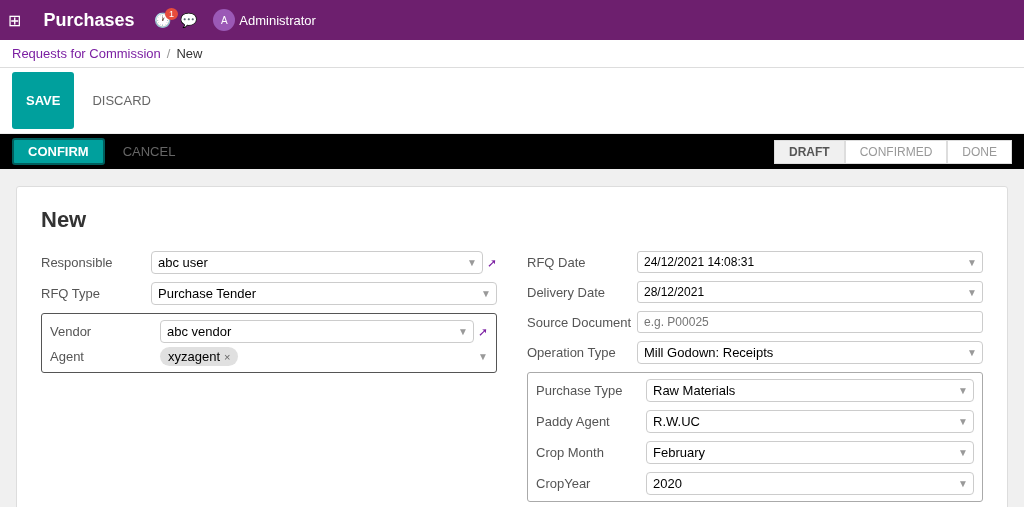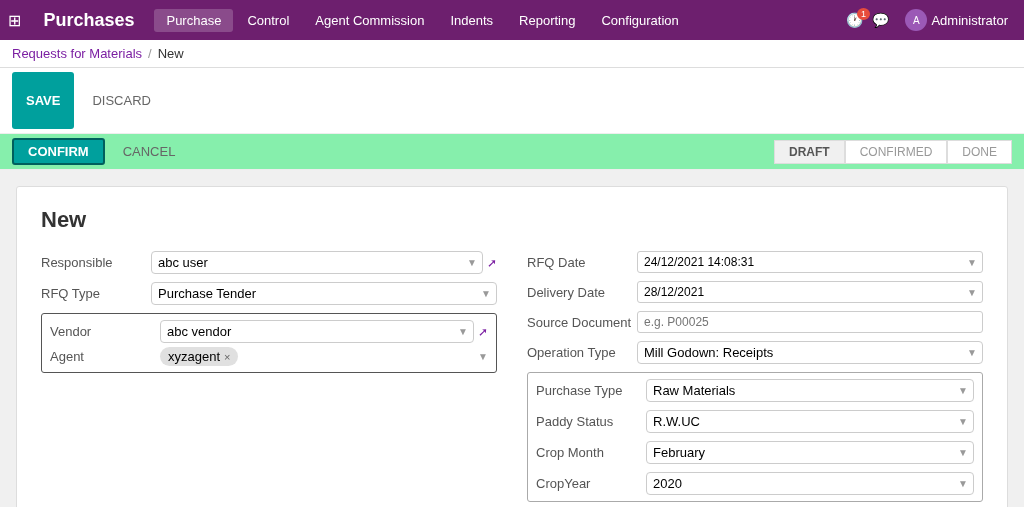--- a/index.html
+++ b/index.html
@@ -161,21 +161,21 @@
     }
     .status-pill.active {
       color: #555;
       background: #f0f0f0;
       font-weight: bold;
       text-align: right;
     }
 
     
     .action-bar2 {
-      background: #86efac;
+      background: #000000;
       padding: 4px 12px;
       display: flex;
       align-items: center;
       gap: 8px;
       border-bottom: 1px solid #eee;
     }
 
     
     .main-content {
       padding: 16px;
@@ -309,43 +309,35 @@
       color: #333;
       font-weight: 500;
     }
   </style>
 </head>
 <body>
 
 <nav class="top-nav">
   <span class="app-grid">⊞</span>
   <span class="app-name">Purchases</span>
-  <div class="nav-items">
-    <span class="nav-item active">Purchase</span>
-    <span class="nav-item">Control</span>
-    <span class="nav-item">Agent Commission</span>
-    <span class="nav-item">Indents</span>
-    <span class="nav-item">Reporting</span>
-    <span class="nav-item">Configuration</span>
-  </div>
   <div class="nav-right">
     <span class="icon-btn" style="position:relative;">
       🕐<span class="badge">1</span>
     </span>
     <span class="icon-btn">💬</span>
     <span class="admin-btn">
       <span class="admin-avatar">A</span>
       <span>Administrator</span>
     </span>
   </div>
 </nav>
 
 <div class="secondary-nav">
   <div class="breadcrumb">
-    <span class="crumb-link">Requests for Materials</span>
+    <span class="crumb-link">Requests for Commission</span>
     <span class="crumb-sep">/</span>
     <span class="crumb-current">New</span>
   </div>
 </div>
 
 <div class="action-bar">
   <button class="btn-save">SAVE</button>
   <button class="btn-discard">DISCARD</button>
 </div>
 
@@ -440,21 +432,21 @@
           <div class="form-row">
             <span class="form-label">Purchase Type</span>
             <div class="select-wrapper">
               <select class="form-select">
                 <option>Raw Materials</option>
               </select>
               <span class="select-arrow">▼</span>
             </div>
           </div>
           <div class="form-row">
-            <span class="form-label">Paddy Status</span>
+            <span class="form-label">Paddy Agent</span>
             <div class="select-wrapper">
               <select class="form-select">
                 <option>R.W.UC</option>
               </select>
               <span class="select-arrow">▼</span>
             </div>
           </div>
           <div class="form-row">
             <span class="form-label">Crop Month</span>
             <div class="select-wrapper">

